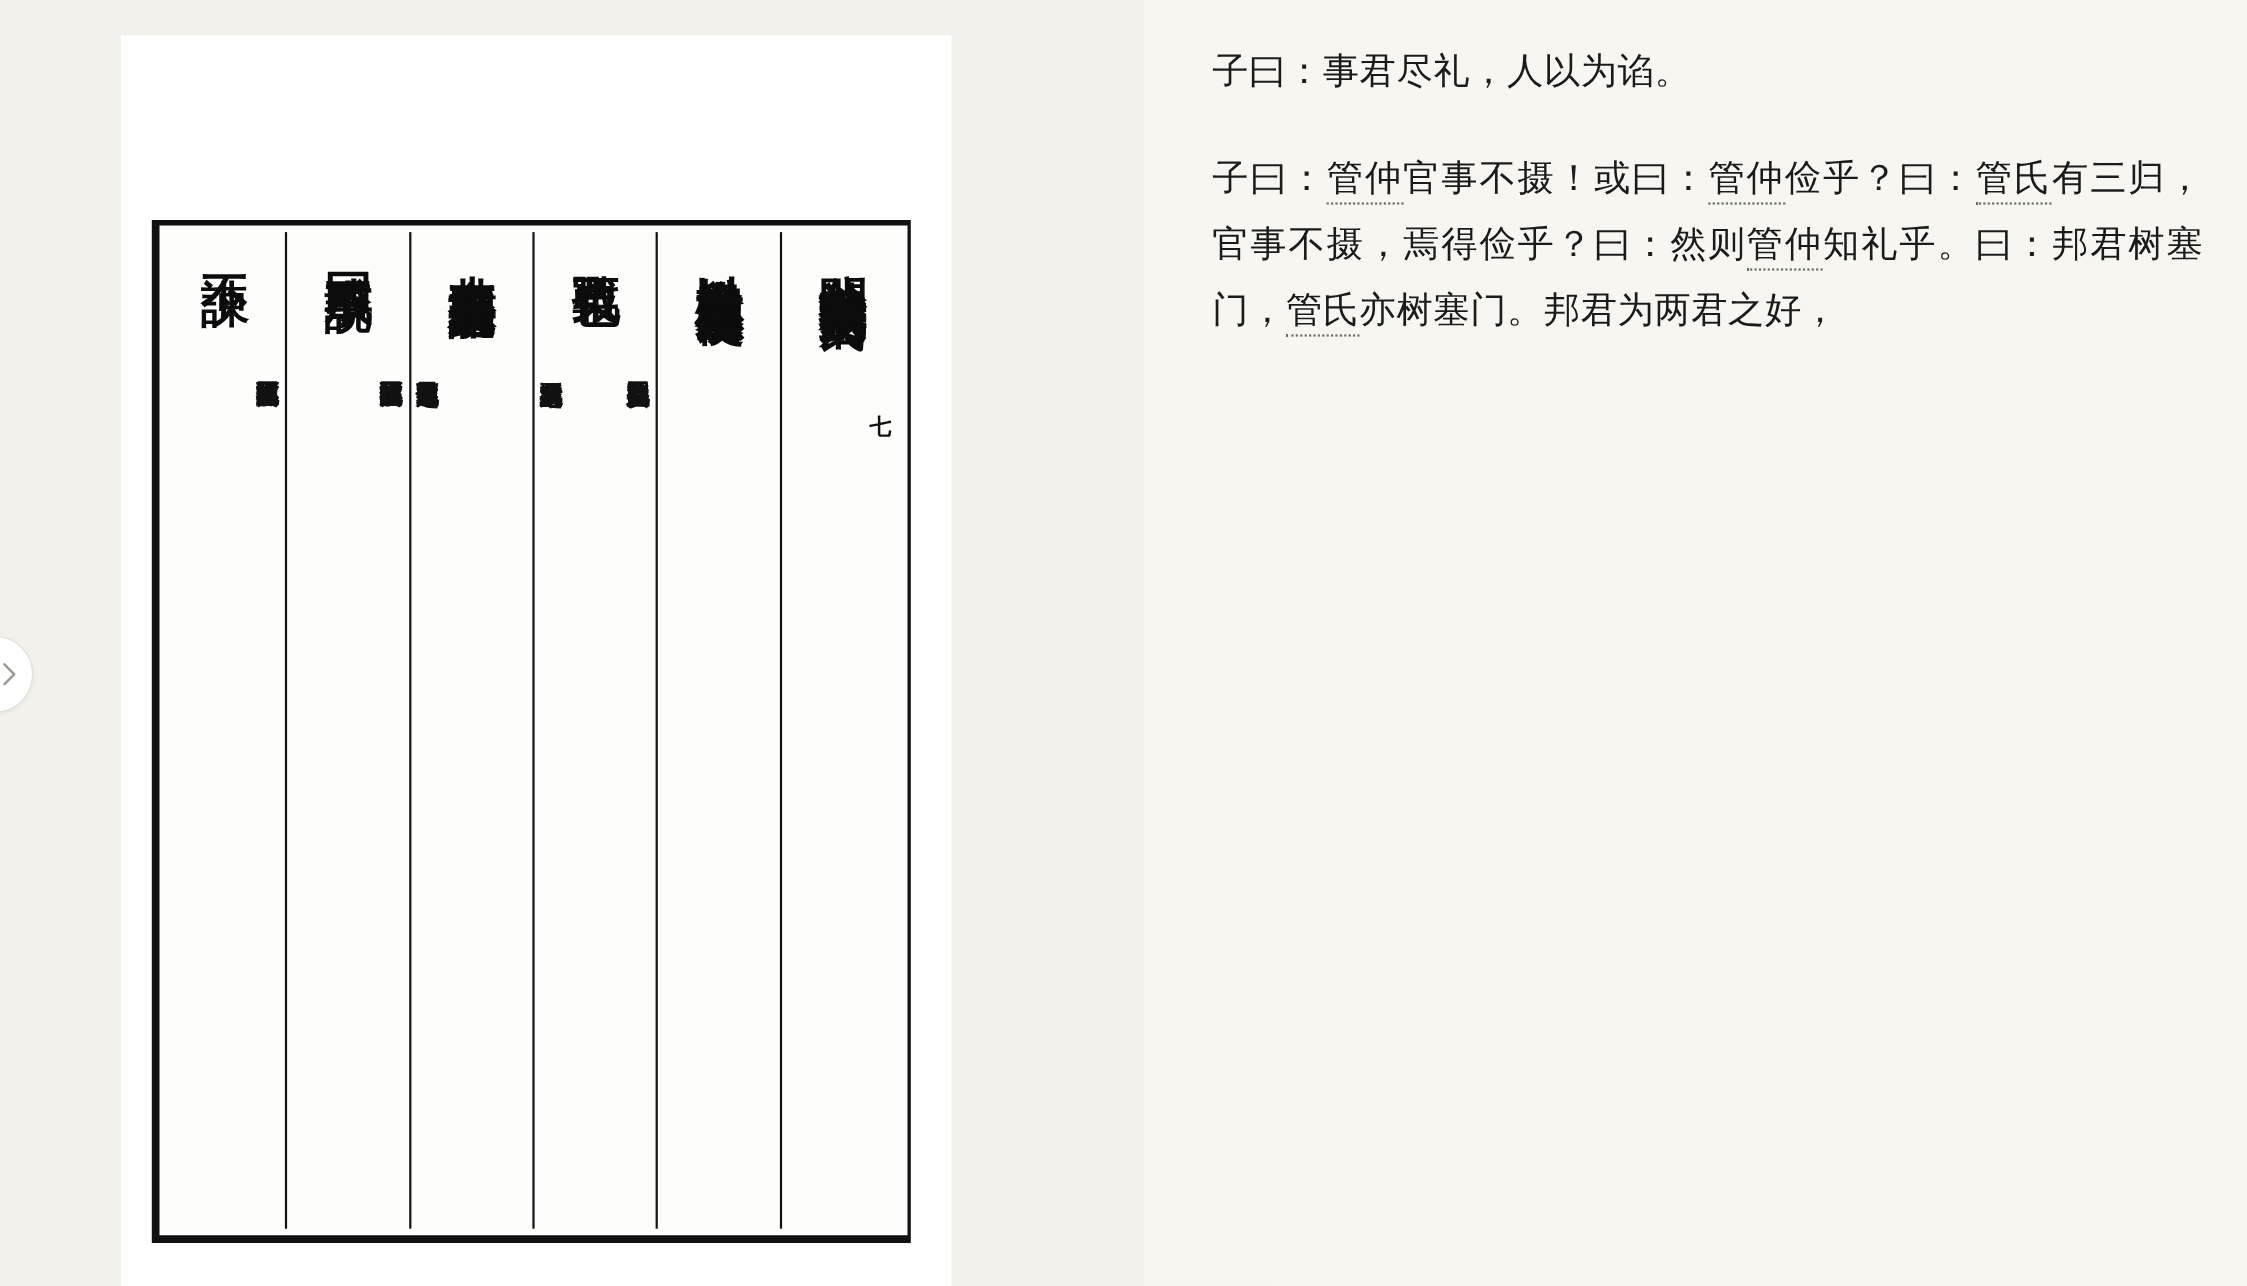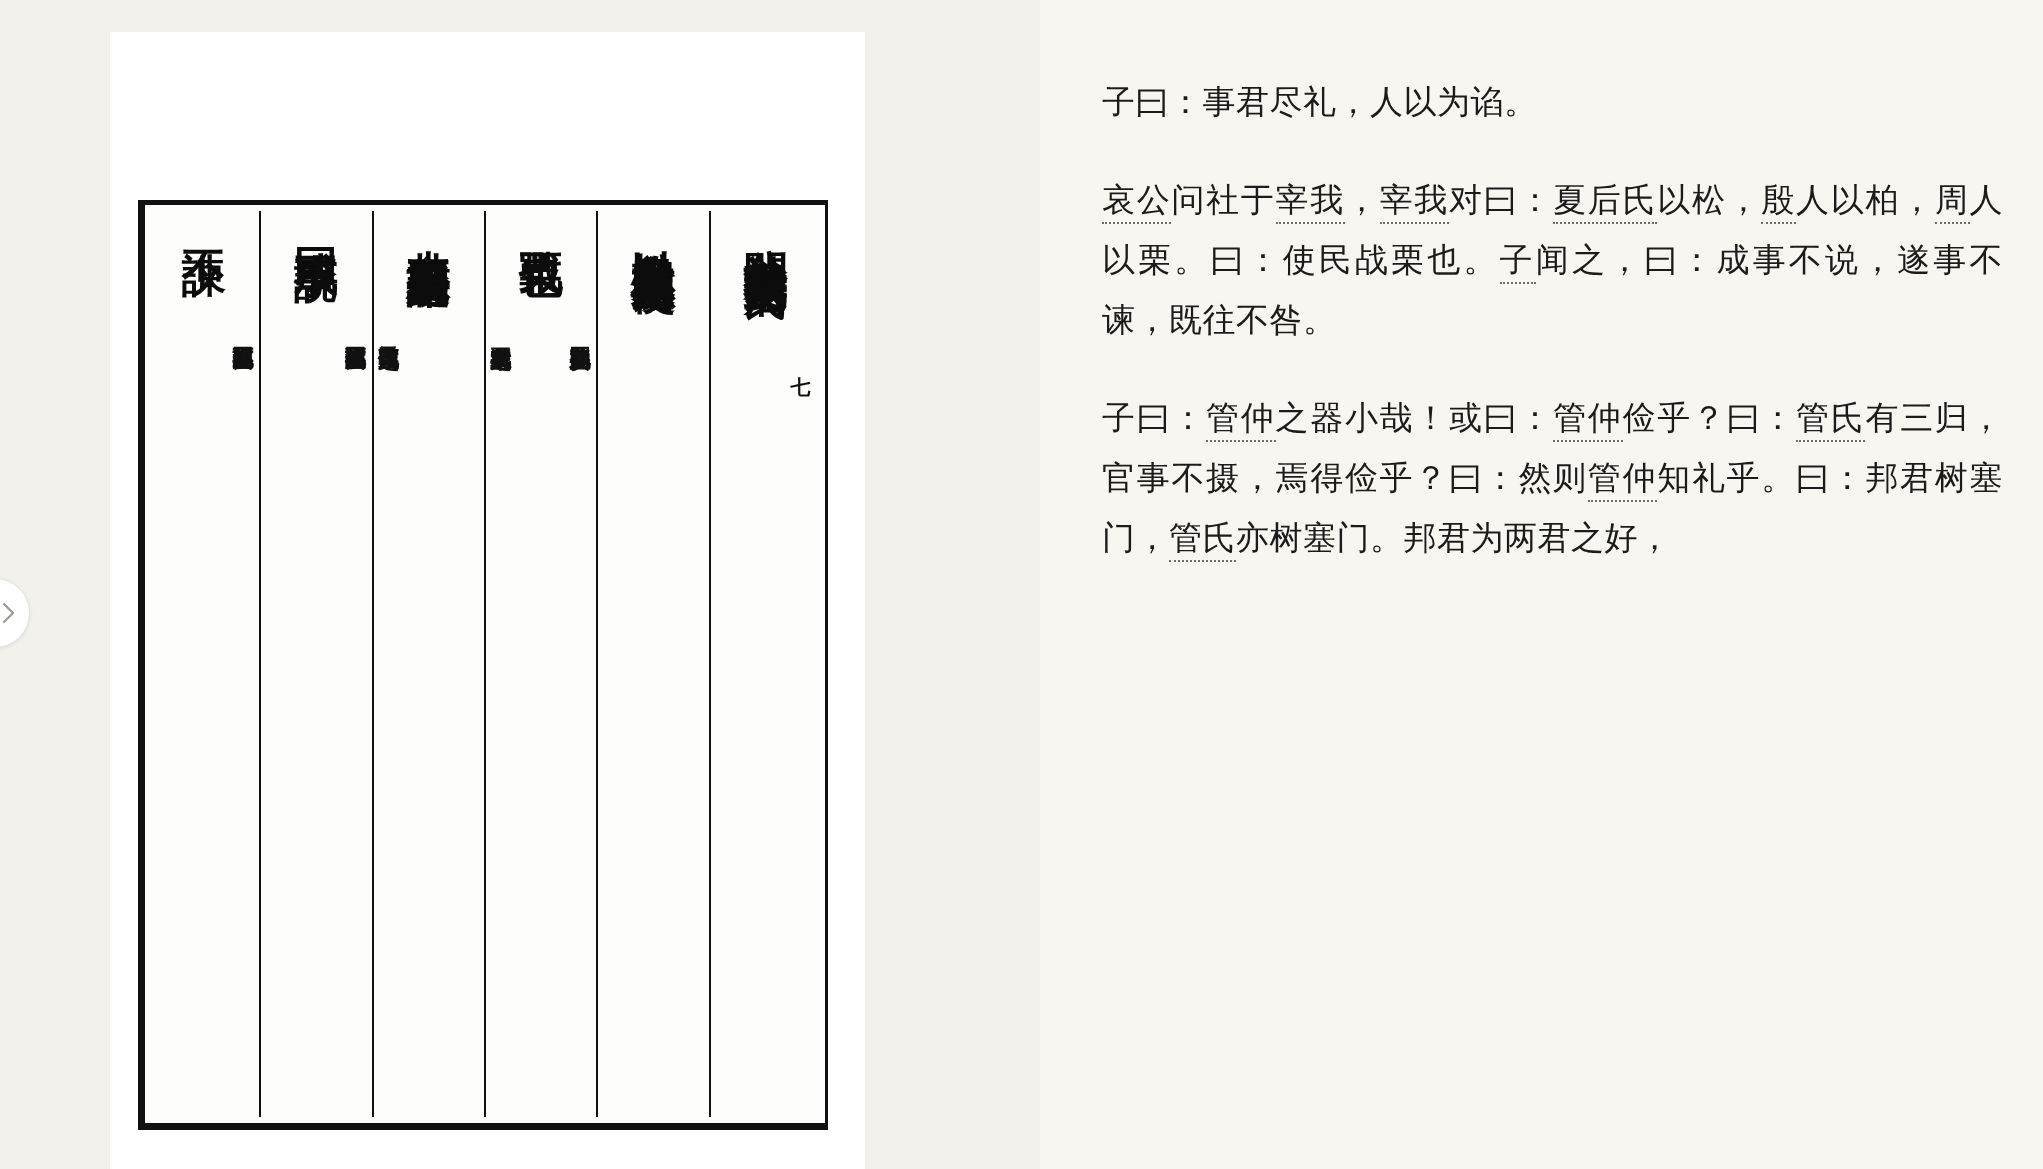--- a/index.html
+++ b/index.html
@@ -131,21 +131,21 @@
     color: #9a9a93;
   }
   .nav-prev svg { display: block; }
 
   
   .right-pane {
     position: relative;
     flex: 1 1 auto;
     height: 1169px;
     background: #f7f6f1;
-    padding: 72px 40px 0 62px;
+    padding: 34px 40px 0 62px;
     box-sizing: border-box;
     overflow: hidden;
   }
 
   .para {
     font-family: "DejaVu Serif", "Liberation Serif", serif;
     font-size: 33px;
     line-height: 1.82;
     color: #1b1b1b;
     margin: 0 0 38px 0;
@@ -209,17 +209,16 @@
         <svg width="20" height="30" viewBox="0 0 20 30" aria-hidden="true">
           <polyline points="5,6 14,15 5,24" fill="none" stroke="#9a9a93" stroke-width="2.2" stroke-linecap="round" stroke-linejoin="round"></polyline>
         </svg>
       </span>
     </div>
   </div>
 
   <div class="right-pane">
 
     <p class="para" id="p1"><span>子曰：事君尽礼，人以为谄。</span></p>
-    <p class="para" id="p4"><span class="pn">哀公</span><span>问社于</span><span class="pn">宰我</span><span>，</span><span class="pn">宰我</span><span>对曰：</span><span class="pn">夏后氏</span><span>以松，</span><span class="pn">殷</span><span>人以柏，</span><span class="pn">周</span><span>人以栗。曰：使民战栗也。</span><span class="pn">子</span><span>闻之，曰：成事不说，遂事不谏，既往不咎。</span></p>
-    <p class="para" id="p5"><span>子曰：</span><span class="pn">管仲</span><span>之器小哉！或曰：</span><span class="pn">管仲</span><span>俭乎？曰：</span><span class="pn">管氏</span><span>有三归，官事不摄，焉得俭乎？曰：然则</span><span class="pn">管仲</span><span>知礼乎。曰：邦君树塞门，</span><span class="pn">管氏</span><span>亦树塞门。邦君为两君之好，</span></p>
+    <p class="para" id="p5"><span>子曰：</span><span class="pn">管仲</span><span>官事不摄！或曰：</span><span class="pn">管仲</span><span>俭乎？曰：</span><span class="pn">管氏</span><span>有三归，官事不摄，焉得俭乎？曰：然则</span><span class="pn">管仲</span><span>知礼乎。曰：邦君树塞门，</span><span class="pn">管氏</span><span>亦树塞门。邦君为两君之好，</span></p>
 
   </div>
 </div>
 
 </body></html>

